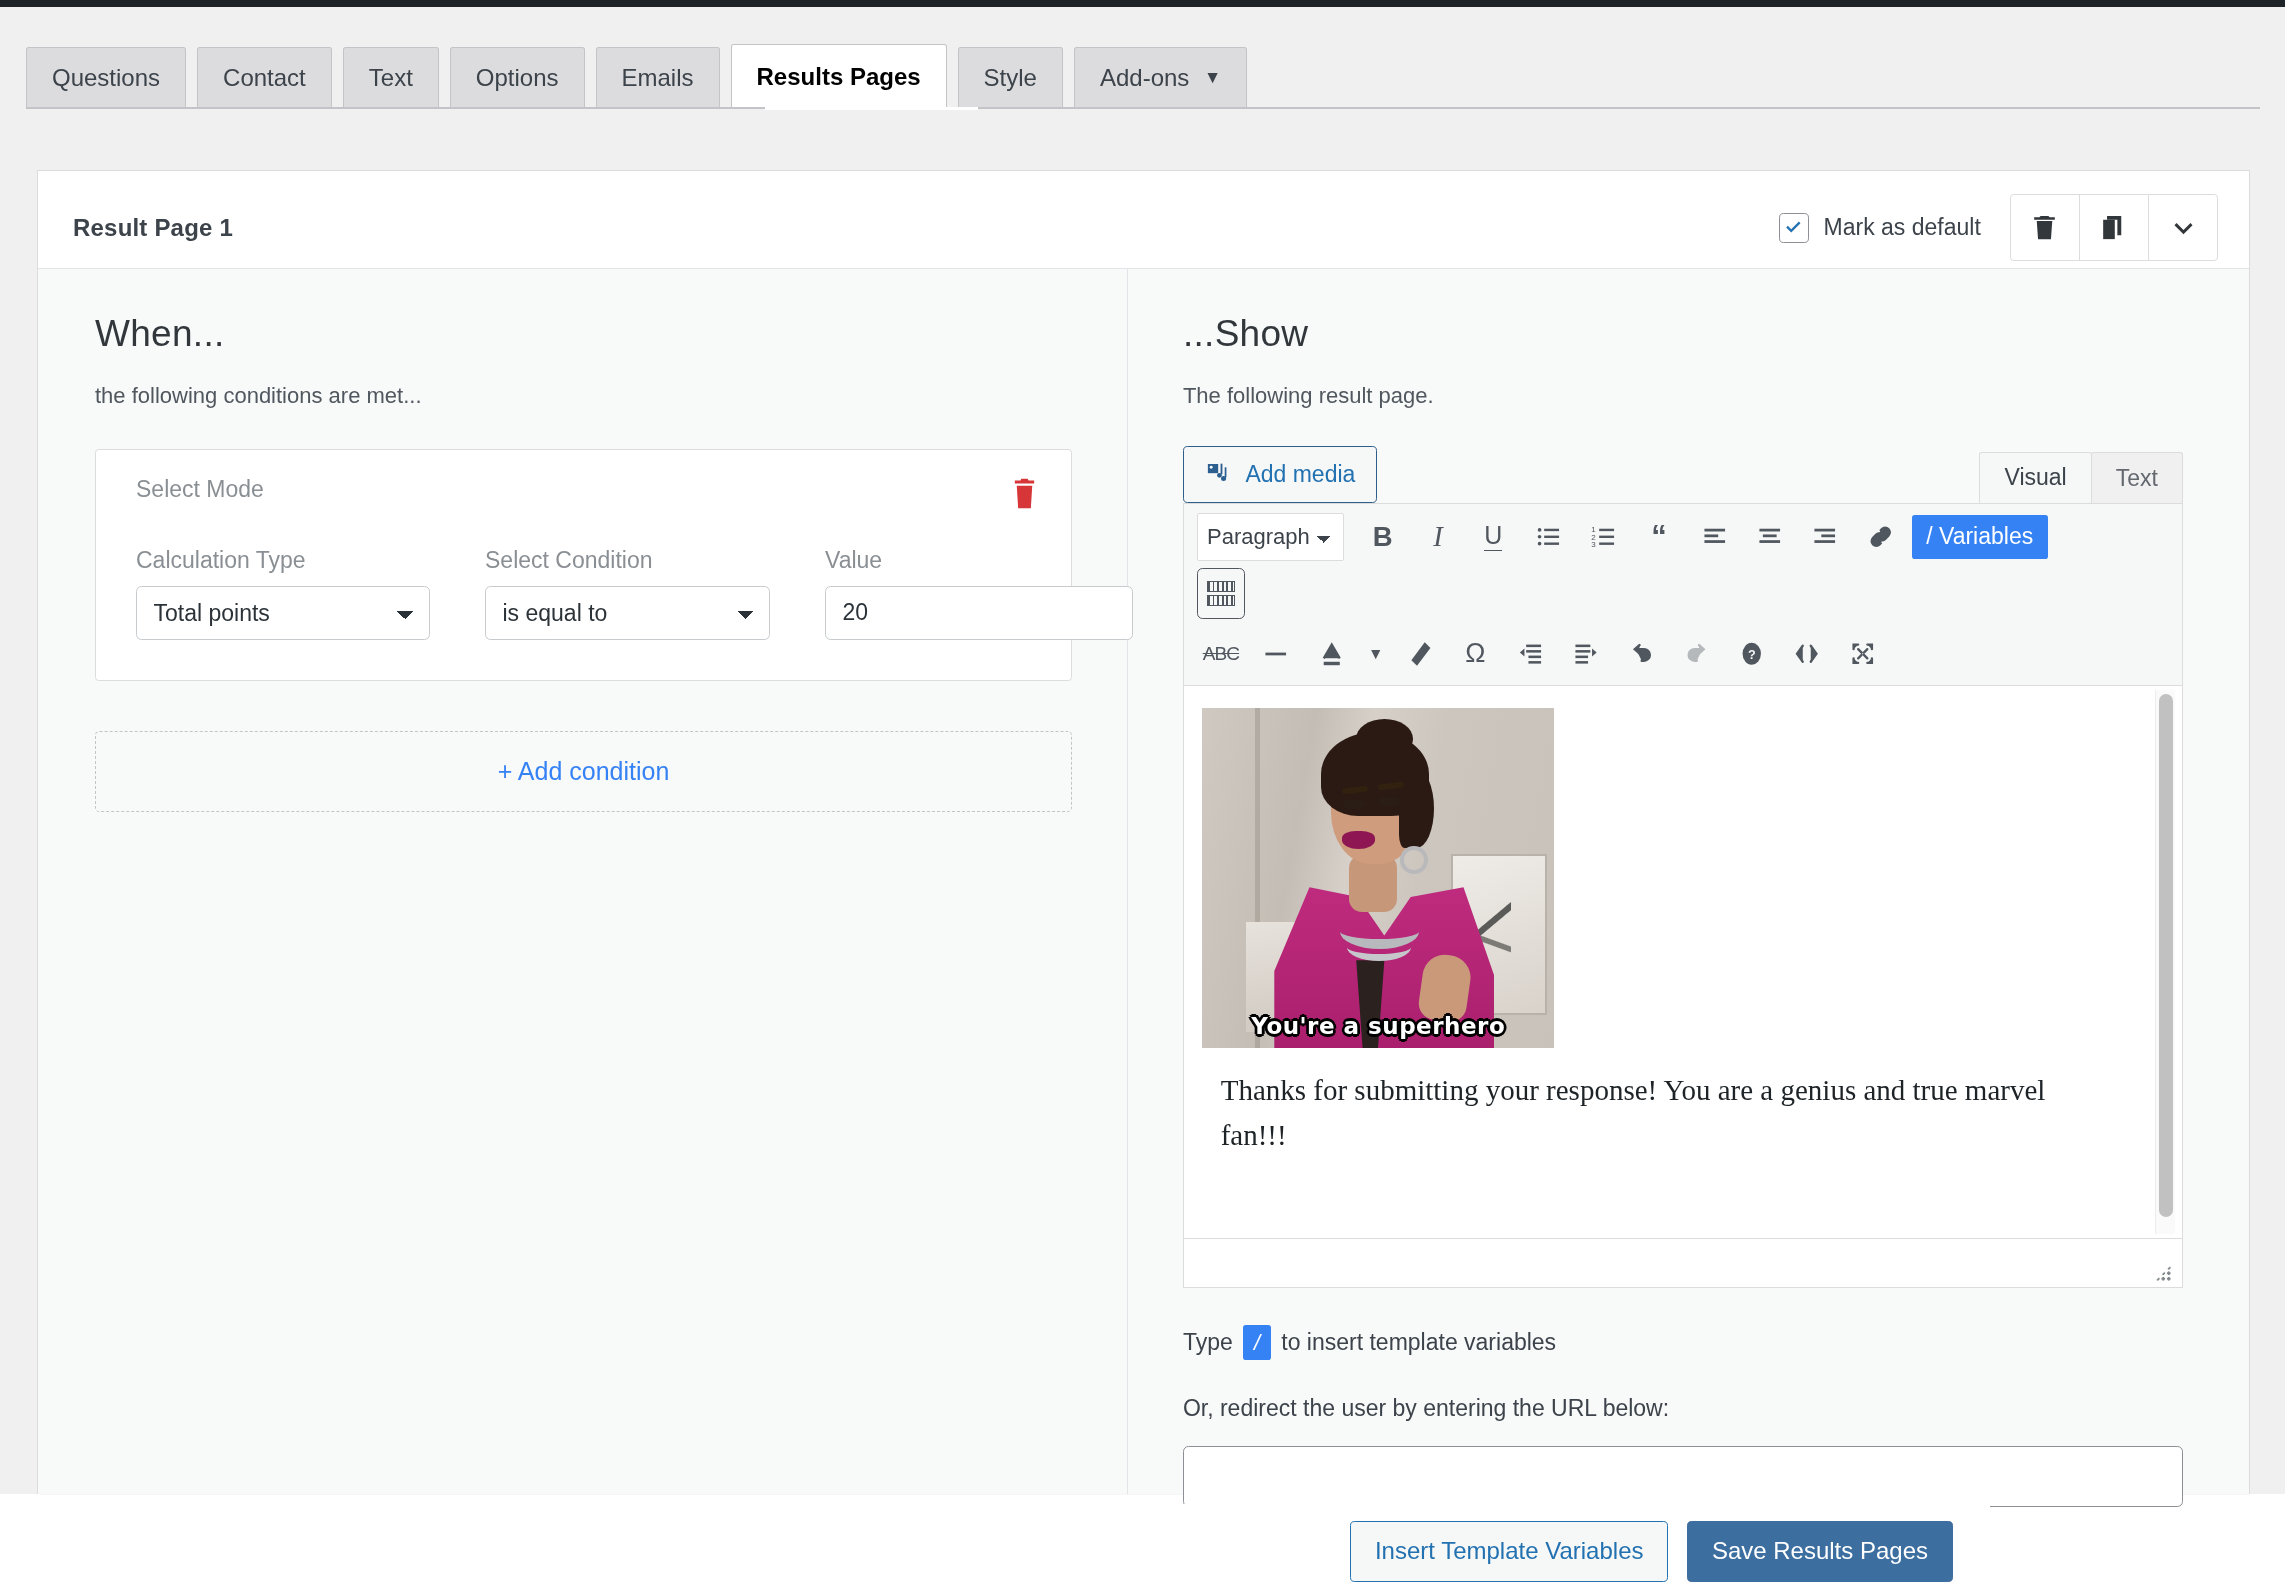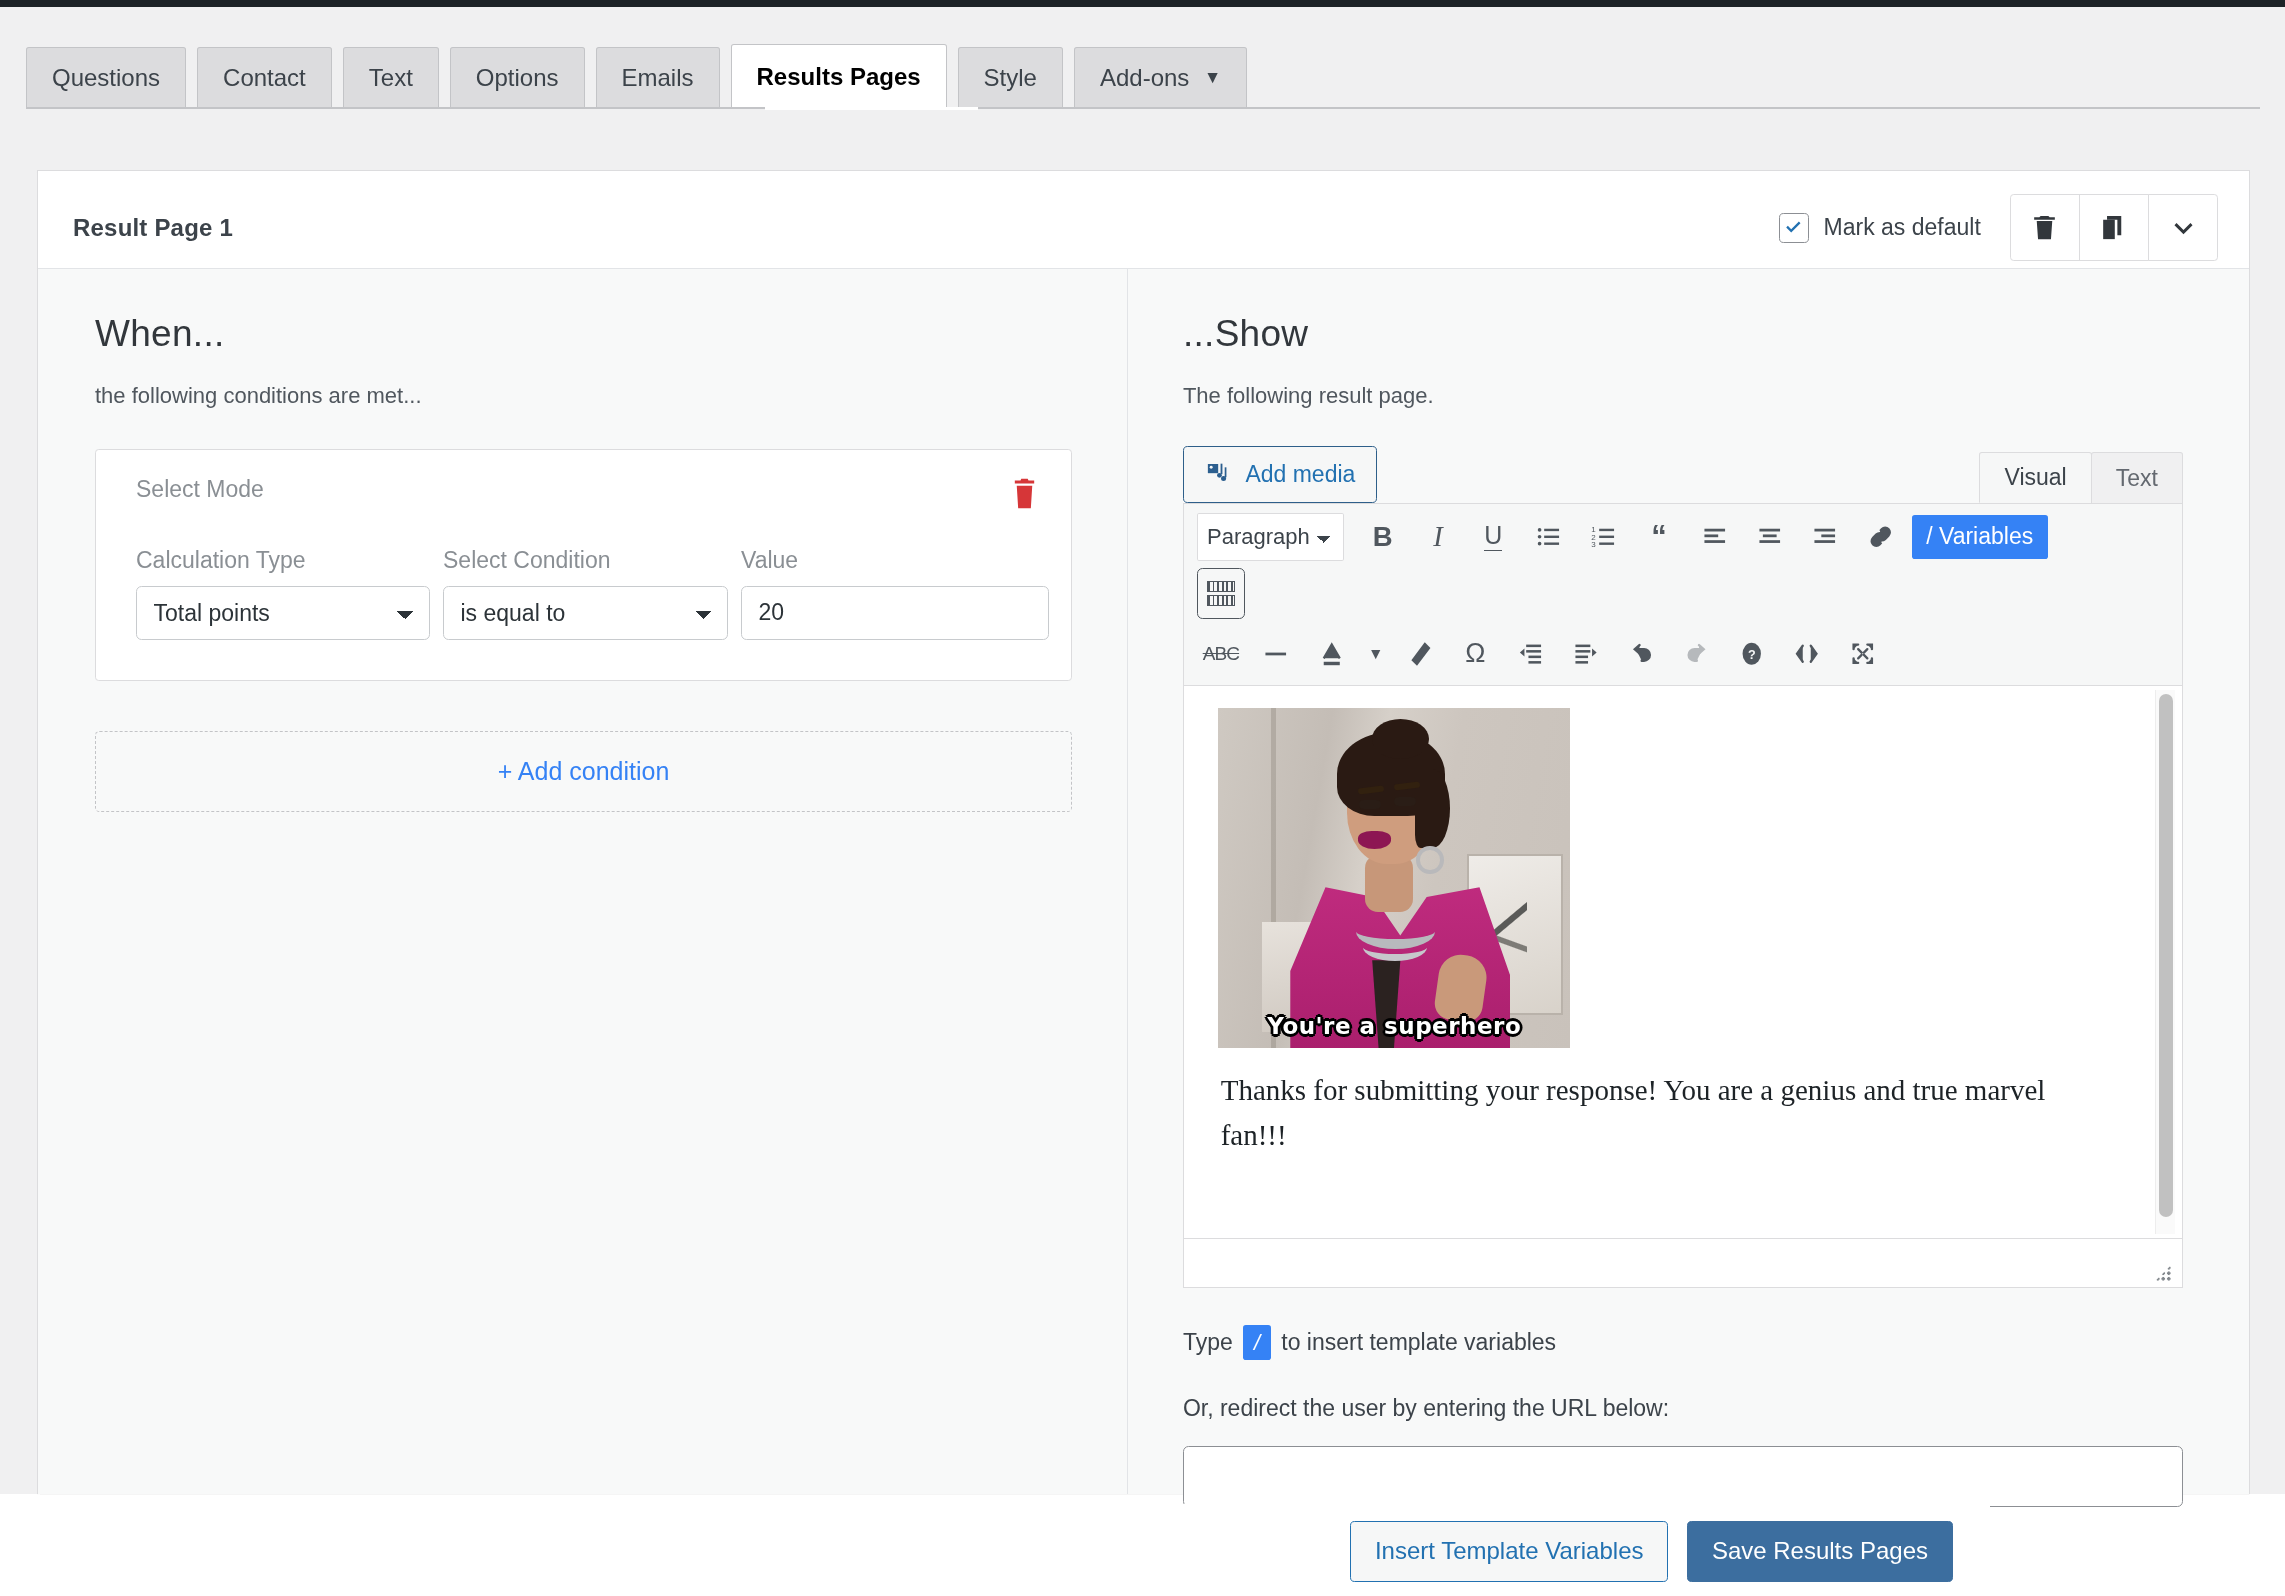--- a/index.html
+++ b/index.html
@@ -89,21 +89,21 @@
       linear-gradient(45deg, transparent 50%, #2c3338 50%),
       linear-gradient(135deg, #2c3338 50%, transparent 50%);
     background-position: calc(100% - 24px) 24px, calc(100% - 15.6px) 24px;
     background-size: 8.3px 8.3px, 8.3px 8.3px;
     background-repeat:no-repeat;
   }
   .w-mode { width:303px; }
   .w-calc { width:294px; }
   .w-cond { width:285px; }
   .w-val  { width:308px; }
-  .row-gap { margin-top:44px; }
+  .row-gap { margin-top:44px;gap:42px; }
 
   .add-condition {
     margin-top:50px; height:81px; border:1.8px dashed #c3c4c7; border-radius:4.6px;
     display:flex; align-items:center; justify-content:center;
     font-size:25px; color:#3582f5; cursor:pointer; background:transparent;
   }
 
   
   .editor-topbar { margin-top:37px; position:relative; height:57px; }
   .add-media {
@@ -154,21 +154,21 @@
   }
   .ks-bar { width:27.5px; height:11px; border:1.8px solid #50575e; margin:1.4px 0;
             background: repeating-linear-gradient(90deg,#50575e 0 1.8px,transparent 1.8px 4.6px); }
 
   .editor-canvas {
     position:relative; background:#fff; height:553px; overflow:hidden;
     border-bottom:0.9px solid #dcdcde;
   }
   .canvas-inner { padding:22px 0 0 18.4px; }
   .gif {
-    width:352px; height:340px; position:relative; overflow:hidden; background:#cfc7c0;margin-left:16px;
+    width:352px; height:340px; position:relative; overflow:hidden; background:#cfc7c0;
   }
   .gif .wall { position:absolute; inset:0;
     background: linear-gradient(100deg,#cfc9c2 0%,#c4bdb6 28%,#d6d0c9 42%,#cdc6bf 60%,#c9c2bb 100%); }
   .gif .wall-edge { position:absolute; left:53px; top:0; width:4.6px; height:100%;
     background:rgba(120,110,100,.28); }
   .gif .frame-art { position:absolute; right:7.3px; bottom:33px; width:96px; height:161px;
     background:linear-gradient(160deg,#efece8,#d8d2ca); border:2.8px solid #b9b2aa; }
   .gif .frame-art:after { content:""; position:absolute; left:16.5px; top:26px; width:42px; height:101px;
     background:linear-gradient(140deg, transparent 40%, #5a5a58 41%, #5a5a58 46%, transparent 47%),
                linear-gradient(200deg, transparent 55%, #7d7b76 56%, #7d7b76 60%, transparent 61%); }

